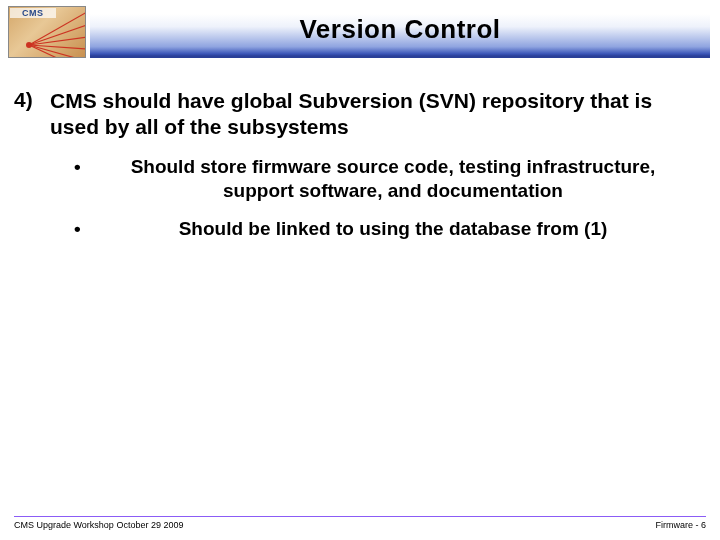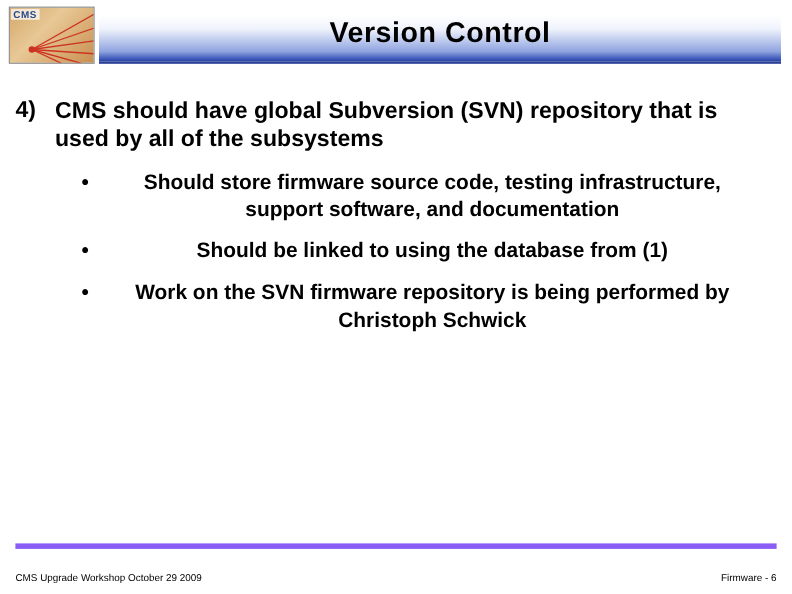--- a/index.html
+++ b/index.html
@@ -27,21 +27,21 @@
     overflow: hidden;
   }
   .logo-label {
     position: absolute;
     top: 1px;
     left: 1px;
     font-size: 9px;
     font-weight: bold;
     color: #2a4a8a;
     background: rgba(255,255,255,0.7);
-    padding: 0 2px;
+    padding: 0 12px;
     letter-spacing: 0.5px;
   }
   .logo-rays line {
     stroke: #cc3322;
     stroke-width: 1.2;
   }
   .title-bar {
     position: absolute;
     left: 90px;
     right: 10px;
@@ -103,22 +103,22 @@
     left: 0;
     top: 0;
     font-size: 19px;
     color: #000;
   }
   .footer {
     position: absolute;
     bottom: 10px;
     left: 14px;
     right: 14px;
-    border-top: 5px solid #8b5cf6;
-    padding-top: 21px;
+    border-top: 1px solid #8b5cf6;
+    padding-top: 3px;
     display: flex;
     justify-content: space-between;
     font-size: 9px;
     color: #000;
   }
 </style>
 </head>
 <body>
 
 <div class="header">
@@ -140,20 +140,19 @@
 </div>
 
 <div class="content">
   <div class="main-item">
     <div class="main-num">4)</div>
     <div class="main-text">CMS should have global Subversion (SVN) repository that is used by all of the subsystems</div>
   </div>
   <ul class="sub-list">
     <li class="sub-item">Should store firmware source code, testing infrastructure, support software, and documentation</li>
     <li class="sub-item">Should be linked to using the database from (1)</li>
-    <li class="sub-item">Work on the SVN firmware repository is being performed by Christoph Schwick</li>
   </ul>
 </div>
 
 <div class="footer">
   <span>CMS Upgrade Workshop October 29 2009</span>
   <span>Firmware -  6</span>
 </div>
 
 </body></html>

